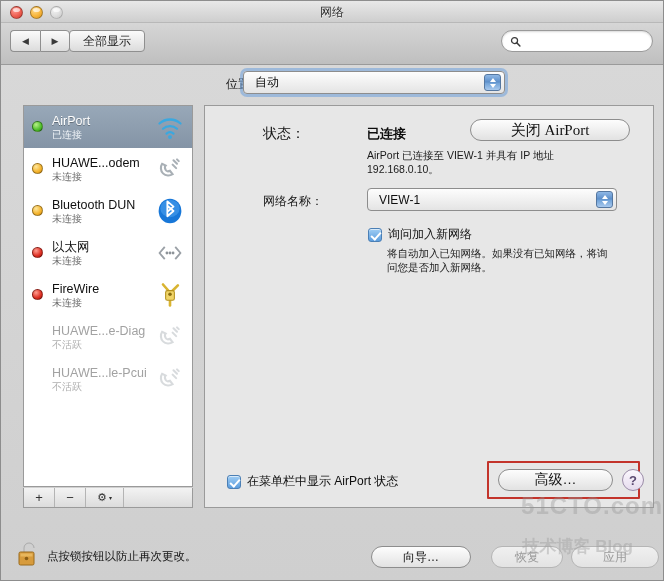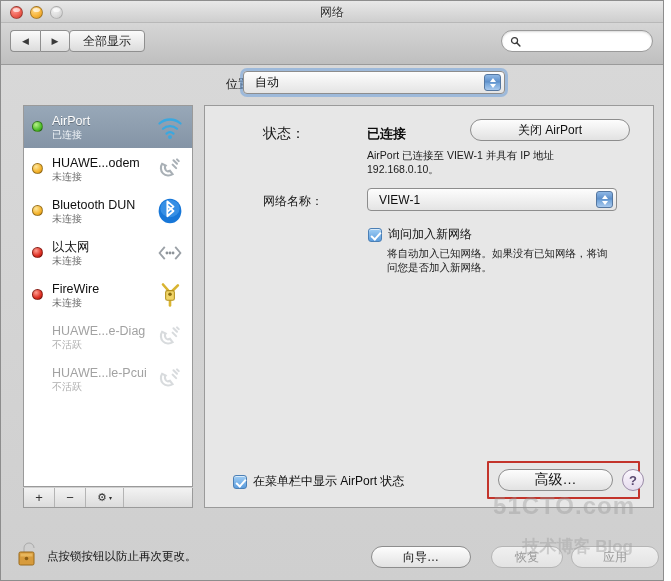--- a/index.html
+++ b/index.html
@@ -262,21 +262,21 @@
     width: 218px;
     font-size: 10.5px; color: #1a1a1a; line-height: 14px;
   }
   #airport-toggle {
     position: absolute; right: 23px; top: 13px;
     width: 160px; height: 22px;
     background: linear-gradient(180deg, #fdfdfd 0%, #e2e2e2 100%);
     border: 1px solid #8d8d8d;
     border-radius: 11px;
     display: flex; align-items: center; justify-content: center;
-    font-size: 12px; color: #111111;
+    font-size: 15px; color: #111111; font-family: Liberation Serif, serif;
   }
 
   #network-label {
     position: absolute; left: 58px; top: 87px;
     font-size: 12px; color: #141414;
   }
   #network-popup {
     position: absolute; left: 162px; top: 82px;
     width: 250px; height: 23px;
   }
@@ -306,21 +306,21 @@
     margin-left: 6px;
     font-size: 12px; color: #0e0e0e;
   }
   #ask-join-desc {
     position: absolute; left: 182px; top: 140px;
     width: 230px;
     font-size: 10.5px; color: #1e1e1e; line-height: 14px;
   }
 
   #menubar-row {
-    position: absolute; left: 28px; bottom: 17px;
+    position: absolute; left: 22px; bottom: 17px;
     display: flex; align-items: center;
   }
 
   #advanced-highlight {
     position: absolute;
     right: 13px; bottom: 8px;
     width: 153px; height: 38px;
     border: 2px solid #c3342b;
     border-radius: 1px;
     pointer-events: none;
@@ -382,21 +382,21 @@
   #btn-apply  { left: 570px; width: 88px; }
 
   
   .wm {
     position: absolute;
     pointer-events: none;
     font-weight: bold;
     color: rgba(150,150,150,0.38);
     white-space: nowrap;
   }
-  #wm-main   { right: 28px; bottom: 60px; font-size: 24px; letter-spacing: 1px; }
+  #wm-main   { right: 0; bottom: 60px; font-size: 24px; letter-spacing: 1px; }
   #wm-sub    { right: 30px; bottom: 22px; font-size: 17px; color: rgba(160,160,160,0.45); }
 </style>
 </head>
 <body>
 
 <div id="window">
 
   <div id="titlebar">
     <div class="traffic" id="btn-close"></div>
     <div class="traffic" id="btn-min"></div>

